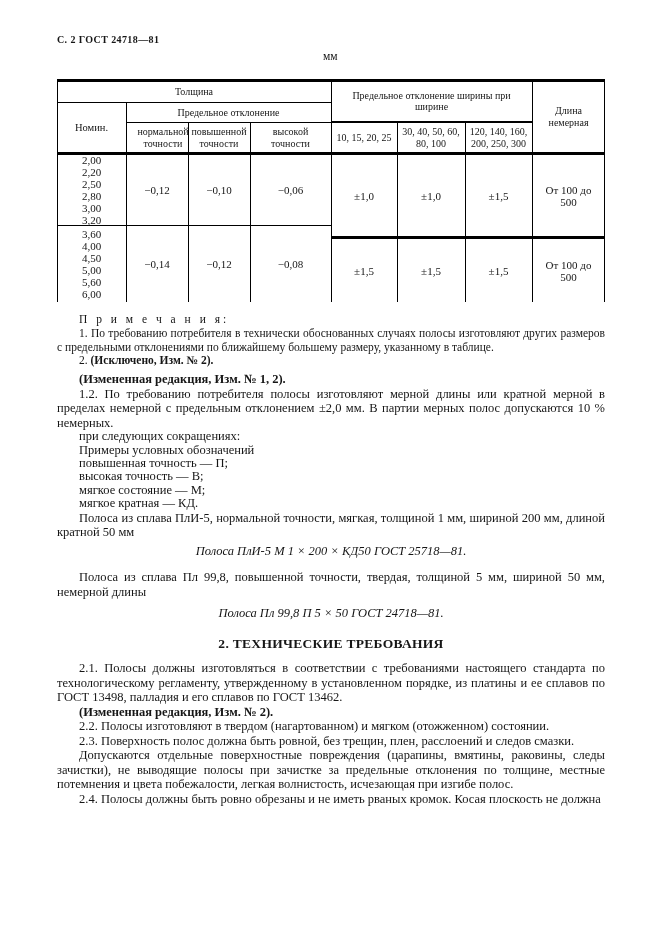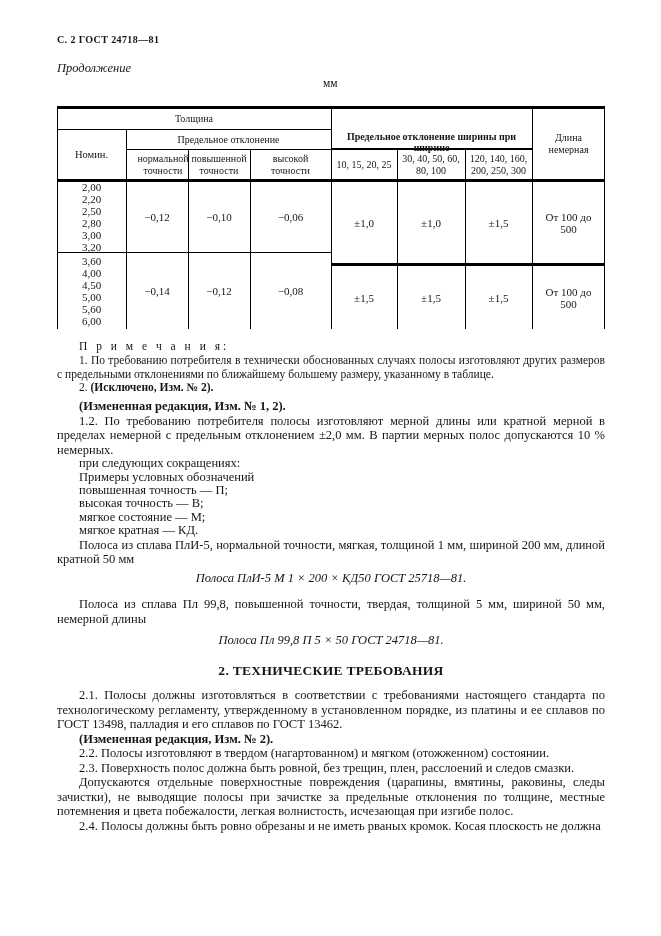--- a/index.html
+++ b/index.html
@@ -37,21 +37,20 @@
   .section-title { margin:15px 0 0 0; font-size:13.5px; line-height:15.5px; font-weight:bold; text-align:center; letter-spacing:.3px; }
   .mt10 { margin-top:10px; }
 </style>
 </head>
 <body>
 
 <div class="page">
   <div class="content">
 
     <div class="doc-header">С. 2 ГОСТ 24718—81</div>
-    <div class="continuation">Продолжение</div>
     <div class="units">мм</div>
 
     <div class="gtable">
 
       <div class="hl" style="left:0;top:0;width:548px;height:2.5px;"></div>
       <div class="hl" style="left:0;top:23px;width:274px;"></div>
       <div class="hl" style="left:69px;top:43px;width:205px;"></div>
       <div class="hl" style="left:274px;top:42px;width:201px;height:2px;"></div>
       <div class="hl" style="left:0;top:73px;width:548px;height:2.5px;"></div>
       <div class="hl" style="left:0;top:146px;width:274px;"></div>
@@ -61,21 +60,21 @@
       <div class="vl" style="left:69px;top:23px;height:200px;"></div>
       <div class="vl" style="left:131px;top:43px;height:180px;"></div>
       <div class="vl" style="left:193px;top:43px;height:180px;"></div>
       <div class="vl" style="left:274px;top:0;height:223px;"></div>
       <div class="vl" style="left:340px;top:42px;height:181px;"></div>
       <div class="vl" style="left:408px;top:42px;height:181px;"></div>
       <div class="vl" style="left:475px;top:0;height:223px;"></div>
       <div class="vl" style="left:547px;top:0;height:223px;"></div>
 
       <div class="cell" style="left:0;top:2px;width:274px;height:21px;">Толщина</div>
-      <div class="cell" style="left:274px;top:16px;width:201px;height:40px;padding:0 14px;font-weight:bold;">Предельное отклонение ширины при ширине</div>
+      <div class="cell" style="left:274px;top:2px;width:201px;height:40px;padding:0 14px;">Предельное отклонение ширины при ширине</div>
       <div class="cell" style="left:475px;top:2px;width:73px;height:71px;padding:0 20px;">Длина немерная</div>
       <div class="cell" style="left:0;top:24px;width:69px;height:49px;font-size:10.5px;">Номин.</div>
       <div class="cell" style="left:69px;top:24px;width:205px;height:19px;">Предельное отклонение</div>
       <div class="cell" style="left:75px;top:44px;width:62px;height:29px;">нормальной точности</div>
       <div class="cell" style="left:131px;top:44px;width:62px;height:29px;">повышенной точности</div>
       <div class="cell" style="left:193px;top:44px;width:81px;height:29px;">высокой точности</div>
       <div class="cell" style="left:274px;top:44px;width:66px;height:29px;">10, 15, 20, 25</div>
       <div class="cell" style="left:340px;top:44px;width:68px;height:29px;">30, 40, 50, 60, 80, 100</div>
       <div class="cell" style="left:408px;top:44px;width:67px;height:29px;">120, 140, 160, 200, 250, 300</div>
 

